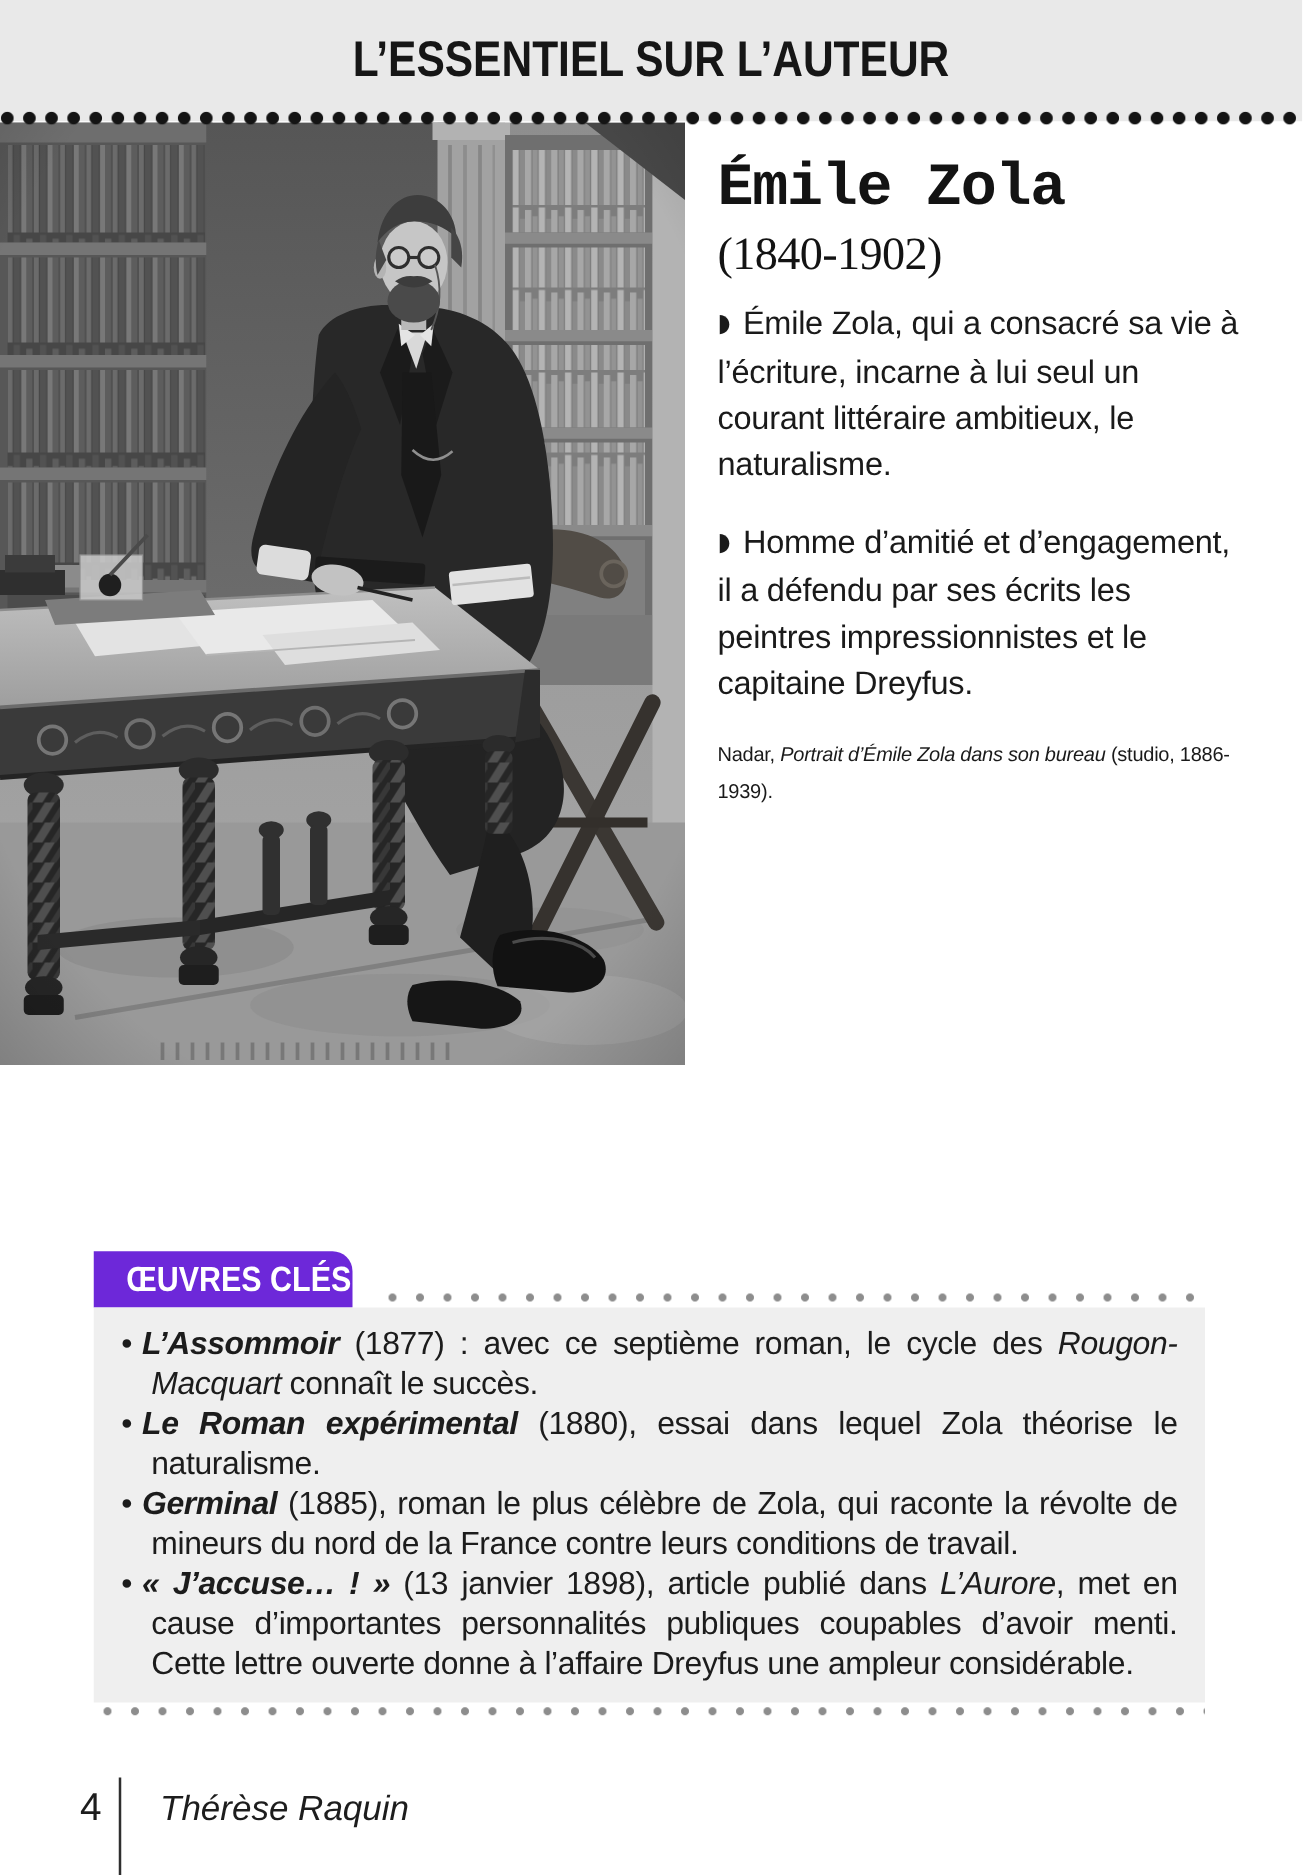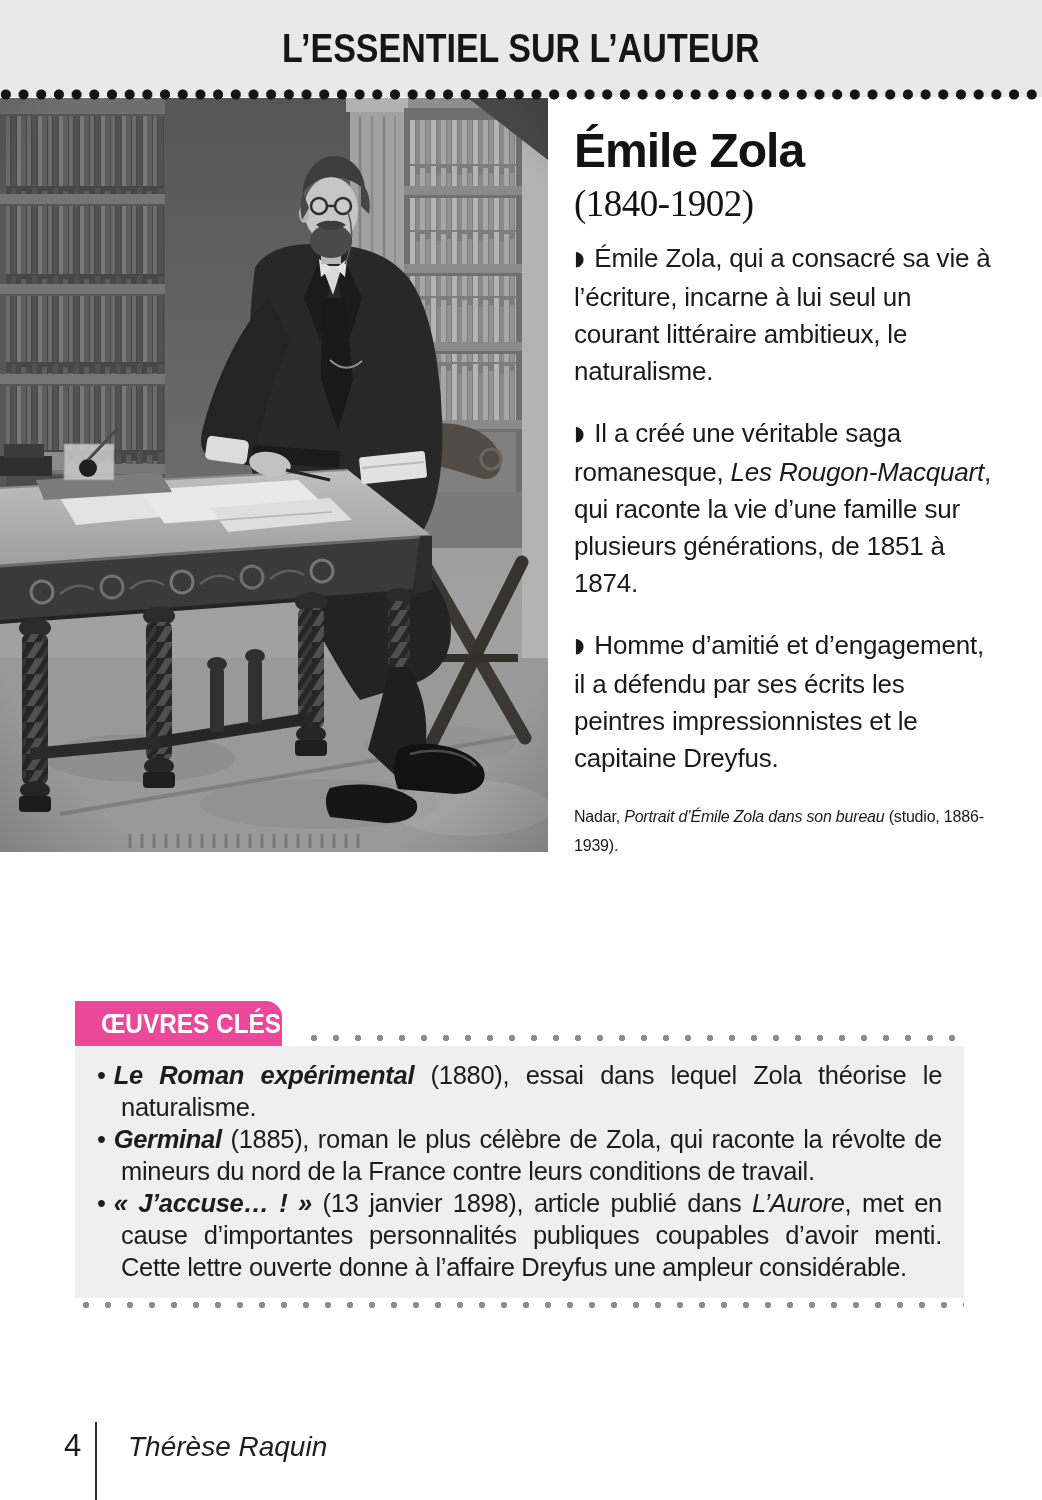--- a/index.html
+++ b/index.html
@@ -23,36 +23,36 @@
     background-size:17.7px 13px; background-repeat:repeat-x;
   }
 
   
   .photo { position:absolute; left:0; top:98px; width:548px; height:754px; z-index:1; }
   .photo svg { display:block; }
 
   
   .author-col { position:absolute; left:574px; top:126px; width:420px; }
   .author-name {
-    font-family:Liberation Sans, sans-serif; font-size:48px; font-weight:bold;
+    font-family:Liberation Mono, monospace; font-size:48px; font-weight:bold;
     line-height:1.06; letter-spacing:-1px; color:#131313;
   }
   .author-dates {
     font-family:"Liberation Serif", serif; font-size:37px; font-weight:normal;
     margin-top:5px; letter-spacing:-0.5px; color:#131313;
   }
   .bullets { margin-top:15px; }
   .bullet { font-size:26px; line-height:37px; margin:0 0 25px 0; letter-spacing:-0.2px; }
   .bullet .glyph { font-family:"DejaVu Sans", sans-serif; font-size:20px; margin-right:10px; position:relative; top:-2px; }
   .caption { font-size:16px; line-height:29px; margin-top:12px; letter-spacing:-0.2px; }
 
   
   .works { position:absolute; left:75px; top:1001px; width:889px; }
   .works-tab {
-    width:181px; height:45px; background:#ec4899; border-radius:0 16px 0 0;
+    width:181px; height:45px; background:#6d28d9; border-radius:0 16px 0 0;
     display:flex; align-items:center; padding-left:26px;
   }
   .works-tab .label {
     color:#ffffff; font-weight:bold; font-size:28px; white-space:nowrap;
     transform:scaleX(.87); transform-origin:left center;
   }
   .works-dots-top {
     position:absolute; left:228px; top:33px; width:661px; height:8px;
     background-image:radial-gradient(circle, #8d8d8d 2.9px, rgba(0,0,0,0) 3.5px);
     background-size:22px 8px; background-repeat:repeat-x;
@@ -298,32 +298,32 @@
 
       <rect x="0" y="0" width="548" height="754" fill="url(#vg)"></rect>
     </svg>
   </div>
 
   <div class="author-col">
     <div class="author-name" data-bind="author.name">Émile Zola</div>
     <div class="author-dates" data-bind="author.dates">(1840-1902)</div>
     <div class="bullets">
       <p class="bullet"><span class="glyph" data-bind="author.bullet_glyph">◗</span><span data-bind-rich="author.bullets.0"><span>Émile Zola, qui a consacré sa vie à l’écriture, incarne à lui seul un courant littéraire ambitieux, le naturalisme.</span></span></p>
-      <p class="bullet"><span class="glyph" data-bind="author.bullet_glyph">◗</span><span data-bind-rich="author.bullets.1"><span>Il a créé une véritable saga romanesque, </span><span class="i">Les Rougon-Macquart</span><span>, qui raconte la vie d’une famille sur plusieurs générations, de 1851 à 1874.</span></span></p>
       <p class="bullet"><span class="glyph" data-bind="author.bullet_glyph">◗</span><span data-bind-rich="author.bullets.2"><span>Homme d’amitié et d’engagement, il a défendu par ses écrits les peintres impressionnistes et le capitaine Dreyfus.</span></span></p>
     </div>
     <div class="caption"><span data-bind-rich="author.caption"><span>Nadar, </span><span class="i">Portrait d’Émile Zola dans son bureau</span><span> (studio, 1886-1939).</span></span></div>
   </div>
 
   <div class="works">
     <div class="works-tab">
       <span class="label" data-bind="key_works.label">ŒUVRES CLÉS</span>
     </div>
     <div class="works-dots-top"></div>
     <div class="works-box">
+      <p class="work-item"><span class="glyph" data-bind="key_works.bullet_glyph">•</span><span data-bind-rich="key_works.items.0"><span class="b i">L’Assommoir</span><span> (1877) : avec ce septième roman, le cycle des </span><span class="i">Rougon-Macquart</span><span> connaît le succès.</span></span></p>
       <p class="work-item"><span class="glyph" data-bind="key_works.bullet_glyph">•</span><span data-bind-rich="key_works.items.1"><span class="b i">Le Roman expérimental</span><span> (1880), essai dans lequel Zola théorise le naturalisme.</span></span></p>
       <p class="work-item"><span class="glyph" data-bind="key_works.bullet_glyph">•</span><span data-bind-rich="key_works.items.2"><span class="b i">Germinal</span><span> (1885), roman le plus célèbre de Zola, qui raconte la révolte de mineurs du nord de la France contre leurs conditions de travail.</span></span></p>
       <p class="work-item"><span class="glyph" data-bind="key_works.bullet_glyph">•</span><span data-bind-rich="key_works.items.3"><span class="b">« J’accuse…&nbsp;! »</span><span> (13 janvier 1898), article publié dans </span><span class="i">L’Aurore</span><span>, met en cause d’importantes personnalités publiques coupables d’avoir menti. Cette lettre ouverte donne à l’affaire Dreyfus une ampleur considérable.</span></span></p>
     </div>
     <div class="works-dots-bottom"></div>
   </div>
 
   <div class="footer-num" data-bind="footer.page_number">4</div>
   <div class="footer-line"></div>
   <div class="footer-title" data-bind="footer.book_title">Thérèse Raquin</div>

